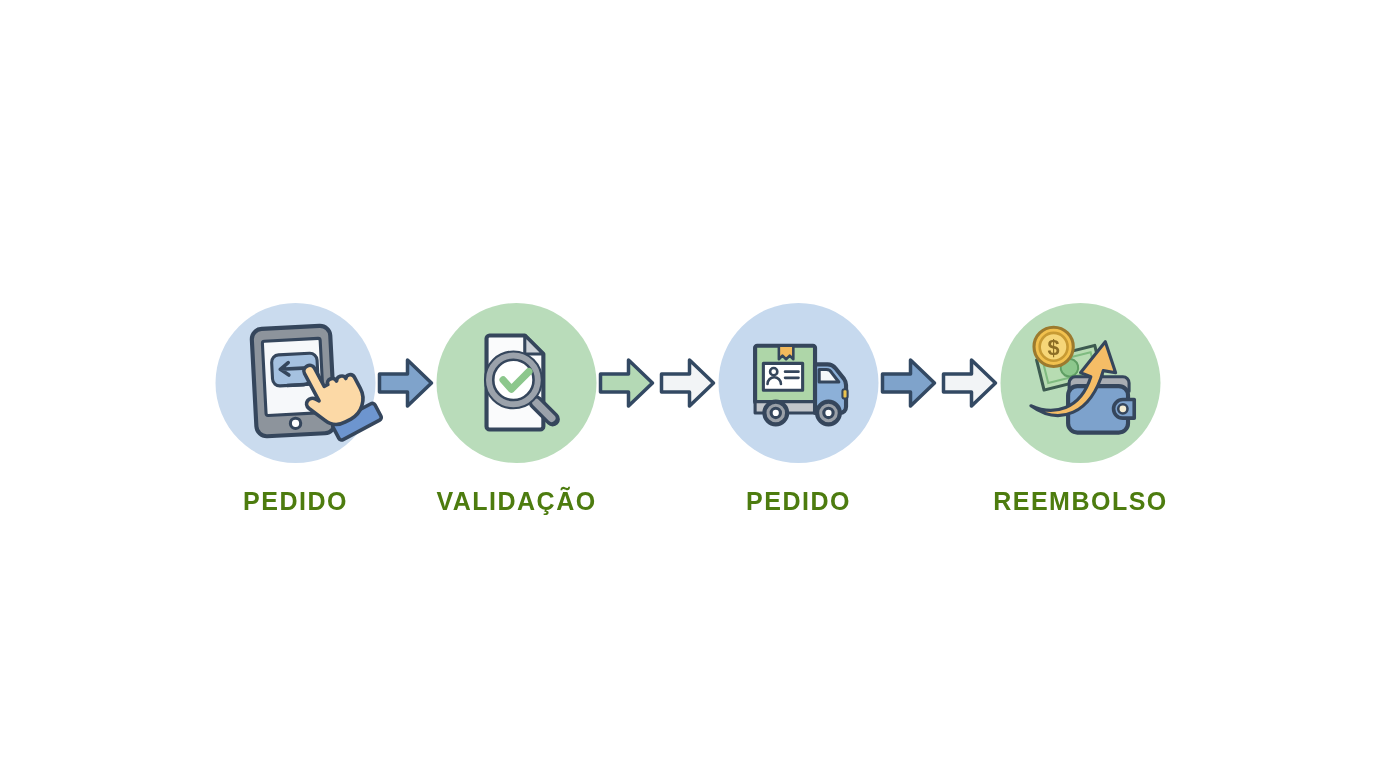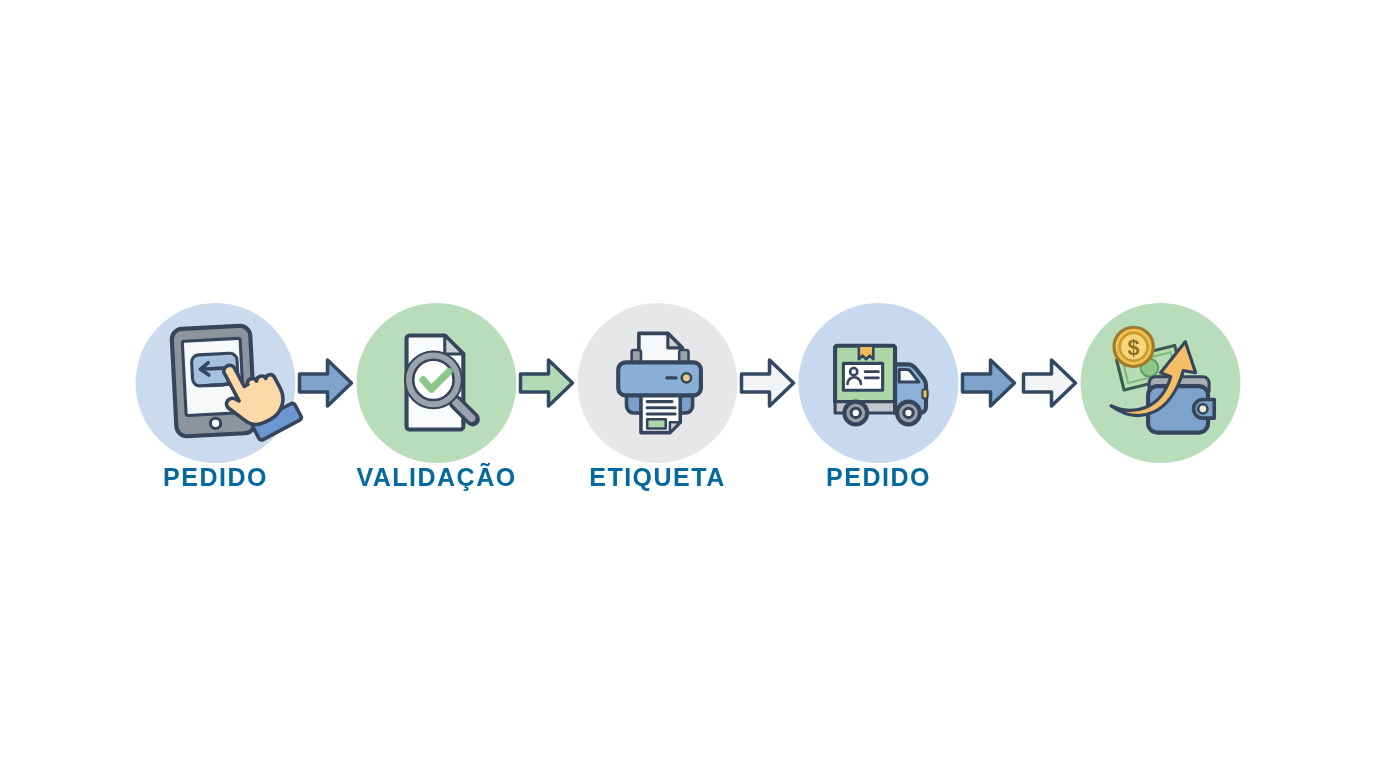--- a/index.html
+++ b/index.html
@@ -12,22 +12,22 @@
     display:flex;align-items:flex-start;
   }
   .step{display:flex;flex-direction:column;align-items:center;width:160px;flex:none;}
   .circle{
     width:160px;height:160px;border-radius:50%;
     display:flex;align-items:center;justify-content:center;overflow:visible;
   }
   .icon{width:124px;height:124px;overflow:visible;}
   .icon *{vector-effect:none;}
   .label{
-    font-size:25px;font-weight:700;letter-spacing:1.5px;
-    color:#0369a1;white-space:nowrap;text-align:center;
+    margin-top:24px;font-size:25px;font-weight:700;letter-spacing:1.5px;
+    color:#4d7c0f;white-space:nowrap;text-align:center;
   }
   .arrow{margin:52px 2px 0 2px;flex:none;overflow:visible;}
   .ln{stroke:#35465c;stroke-linecap:round;stroke-linejoin:round;}
 </style>
 </head>
 <body>
 
 <div class="flow">
 
   <div class="step">
@@ -66,41 +66,20 @@
         <path d="M47,57 l8,9 17,-17" fill="none" stroke="#8cc78c" stroke-width="7" stroke-linecap="round" stroke-linejoin="round"></path>
       </svg>
     </div>
     <div class="label">VALIDAÇÃO</div>
   </div>
 
   <svg class="arrow" width="57" height="56" viewBox="0 0 57 56">
     <polygon points="2,19 30,19 30,5 54,28 30,51 30,37 2,37" stroke="#334963" stroke-width="3.5" stroke-linejoin="round" style="fill: rgb(180, 217, 181);"></polygon>
   </svg>
 
-  <div class="step">
-    <div class="circle" style="background-color: rgb(230, 231, 233);">
-      <svg class="icon" viewBox="0 0 120 120">
-        <path d="M42,12 h28 l14,14 v18 h-42 z" fill="#f6f8fa" class="ln" stroke-width="3.5"></path>
-        <path d="M70,12 l14,14 h-14 z" fill="#ccd1d7" class="ln" stroke-width="3"></path>
-        <rect x="35" y="28" width="9" height="16" rx="2" fill="#9ba2ab" class="ln" stroke-width="2.5"></rect>
-        <rect x="81" y="28" width="9" height="16" rx="2" fill="#9ba2ab" class="ln" stroke-width="2.5"></rect>
-        <path d="M30,70 h64 v12 a7,7 0 0 1 -7,7 h-50 a7,7 0 0 1 -7,-7 z" fill="#7aa0cc" class="ln" stroke-width="3.5"></path>
-        <path d="M44,62 h38 v36 l-10,10 h-28 z" fill="#ffffff" class="ln" stroke-width="3.5"></path>
-        <path d="M82,98 l-10,10 v-10 z" fill="#ccd1d7" class="ln" stroke-width="2.5"></path>
-        <line x1="50" y1="78" x2="74" y2="78" class="ln" stroke-width="3"></line>
-        <line x1="50" y1="84" x2="77" y2="84" class="ln" stroke-width="3"></line>
-        <line x1="50" y1="90" x2="77" y2="90" class="ln" stroke-width="3"></line>
-        <rect x="50" y="95" width="18" height="9" fill="#a9d6a4" class="ln" stroke-width="2.5"></rect>
-        <rect x="22" y="40" width="80" height="32" rx="7" fill="#8bb0d8" class="ln" stroke-width="4"></rect>
-        <line x1="69" y1="55" x2="78" y2="55" class="ln" stroke-width="3"></line>
-        <circle cx="88" cy="55" r="4.5" fill="#ecc98b" class="ln" stroke-width="2.5"></circle>
-      </svg>
-    </div>
-    <div class="label">ETIQUETA</div>
-  </div>
 
   <svg class="arrow" width="57" height="56" viewBox="0 0 57 56">
     <polygon points="2,19 30,19 30,5 54,28 30,51 30,37 2,37" stroke="#334963" stroke-width="3.5" stroke-linejoin="round" style="fill: rgb(242, 244, 246);"></polygon>
   </svg>
 
   <div class="step">
     <div class="circle" style="background-color: rgb(198, 217, 238);">
       <svg class="icon" viewBox="0 0 120 120">
         <rect x="18" y="24" width="58" height="56" rx="2" fill="#aed6a8" class="ln" stroke-width="4"></rect>
         <path d="M41,24 h14 v13 l-3.5,-3.5 -3.5,3.5 -3.5,-3.5 -3.5,3.5 z" fill="#f2b95c" class="ln" stroke-width="2.5"></path>
@@ -142,15 +121,16 @@
         <circle cx="34" cy="25" r="19" fill="#f2c14e" stroke="#9c7a2e" stroke-width="3"></circle>
         <circle cx="34" cy="25" r="13.5" fill="#f6d678" stroke="#c79a33" stroke-width="2.5"></circle>
         <text x="34" y="33" text-anchor="middle" font-size="21" font-weight="700" fill="#8c6d25">$</text>
         <path d="M55,54 h46 a6,6 0 0 1 6,6 v8 h-58 v-8 a6,6 0 0 1 6,-6 z" fill="#a9adb3" class="ln" stroke-width="3"></path>
         <rect x="48" y="63" width="58" height="45" rx="9" fill="#7da2cc" class="ln" stroke-width="4"></rect>
         <path d="M112,76 h-11 a9,9 0 0 0 0,18 h11 z" fill="#7da2cc" class="ln" stroke-width="3.5"></path>
         <circle cx="101" cy="85" r="4.5" fill="#f3ecd2" class="ln" stroke-width="2.5"></circle>
         <path d="M12,82 C34,92 60,86 70,54 L60,50 L84,20 L94,50 L82,48 C70,90 40,102 12,82 Z" fill="#f5bd66" class="ln" stroke-width="3"></path>
       </svg>
     </div>
+    <div class="label">REEMBOLSO</div>
   </div>
 
 </div>
 
 </body></html>

